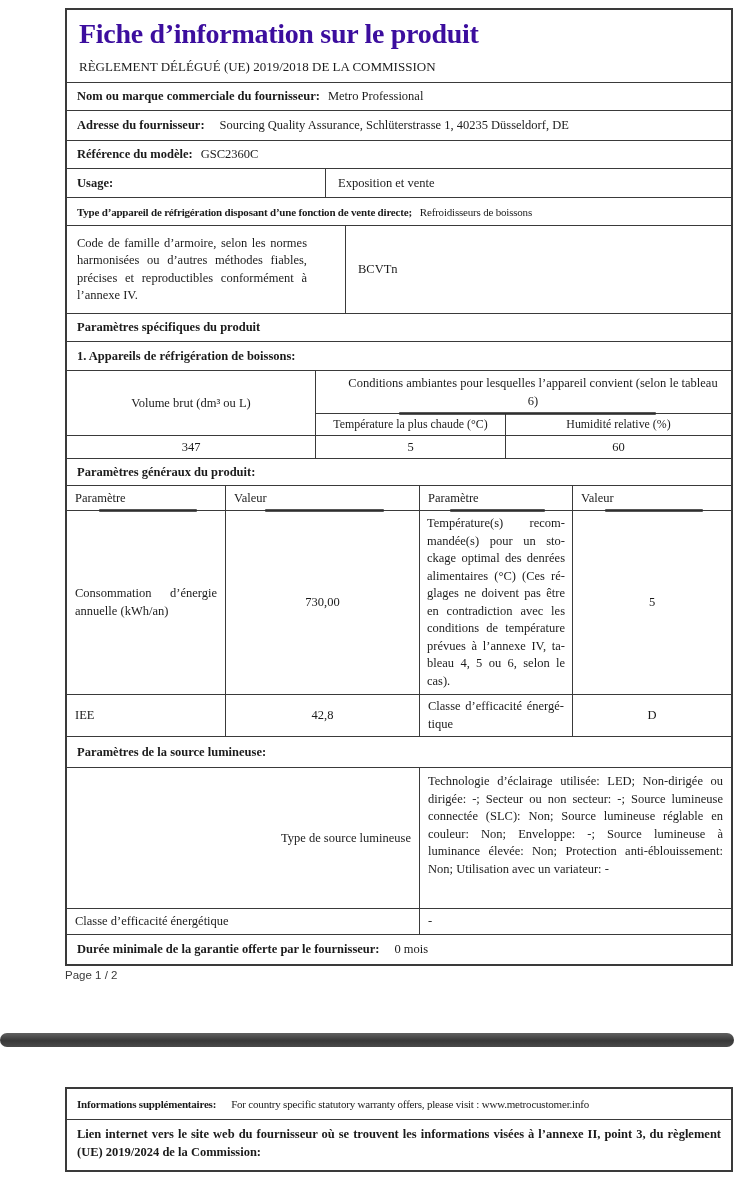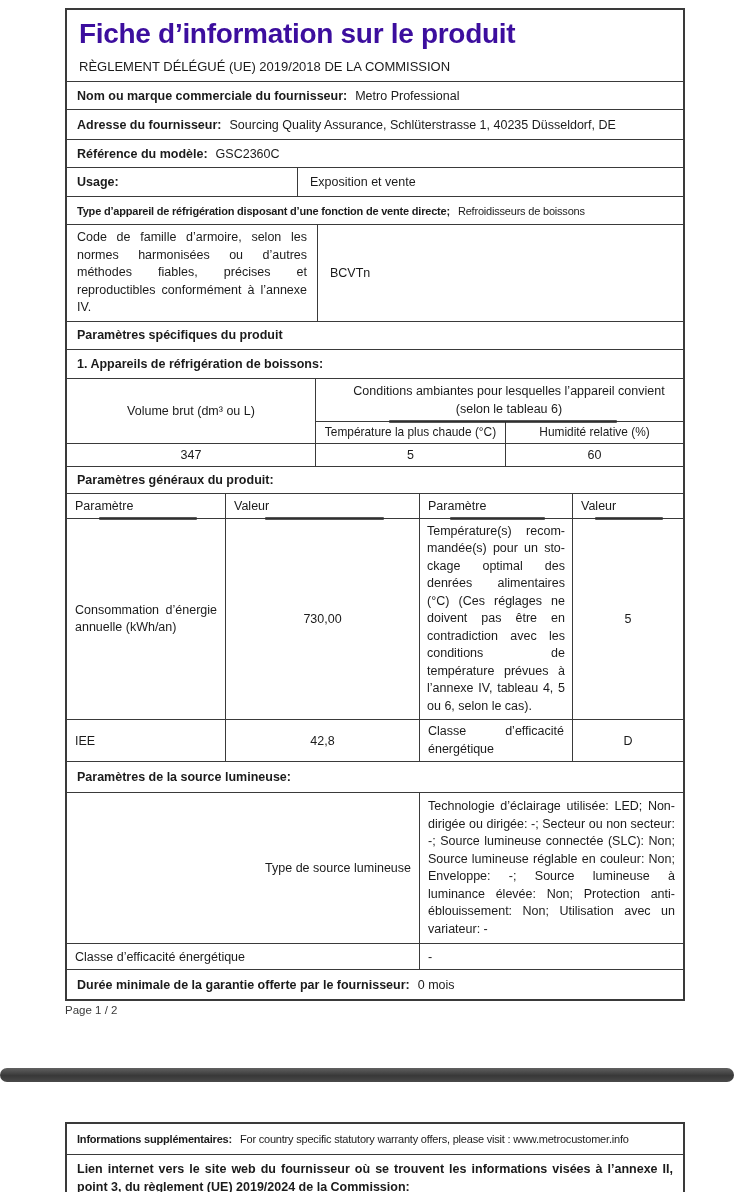--- a/index.html
+++ b/index.html
@@ -4,37 +4,37 @@
 <style>
   :root{
     --line:#3a3a3a;
     --ink:#1b1b1b;
   }
   html,body{margin:0;padding:0;}
   body{
     width:734px;height:1192px;overflow:hidden;background:#ffffff;
     font-family:"Liberation Sans",sans-serif;font-size:12.5px;color:var(--ink);
   }
-  .content{margin:8px 45px 0 65px;width:620px;box-sizing:border-box;}
+  .content{margin:8px 45px 0 65px;width:668px;box-sizing:border-box;font-family:Liberation Serif, serif;}
   .box{border:2px solid var(--line);box-sizing:border-box;}
 
   
   .titleblock{padding:8px 12px 7px;}
   .doc-title{margin:0;font-size:28px;line-height:1.15;font-weight:bold;color:#3c0e9e;letter-spacing:-0.3px;}
   .reg{margin-top:9px;font-size:13px;}
 
   
   .row{border-top:1px solid var(--line);display:flex;align-items:center;padding:3px 10px;box-sizing:border-box;}
   .b{font-weight:bold;}
   .val{margin-left:8px;}
   .tight{font-size:11px;letter-spacing:-0.2px;}
-  .h28{min-height:28px;} .h29{min-height:29px;} .h30{min-height:30px;} .h27{min-height:27px;} .h31{min-height:31px;}
-
-  
-  .split{border-top:1px solid var(--line);display:flex;align-items:stretch;padding:0;box-sizing:border-box;}
+  .h28{min-height:28px;} .h29{min-height:29px;} .h30{min-height:30px;gap:7px;} .h27{min-height:27px;} .h31{min-height:31px;}
+
+  
+  .split{border-top:1px solid var(--line);display:flex;align-items:stretch;padding:0;box-sizing:border-box;gap:28px;}
   .split>.lcell{display:flex;align-items:center;padding:4px 10px;box-sizing:border-box;}
   .split>.rcell{border-left:1px solid var(--line);flex:1;display:flex;align-items:center;padding:4px 12px;box-sizing:border-box;}
   .w-usage{flex:0 0 230px;}
   .w-code{flex:0 0 250px;}
 
   
   .tbl{border-top:1px solid var(--line);display:grid;box-sizing:border-box;}
   .t1{grid-template-columns:248px 190px 1fr;}
   .t2{grid-template-columns:158px 194px 153px 1fr;}
   .t3{grid-template-columns:352px 1fr;}

